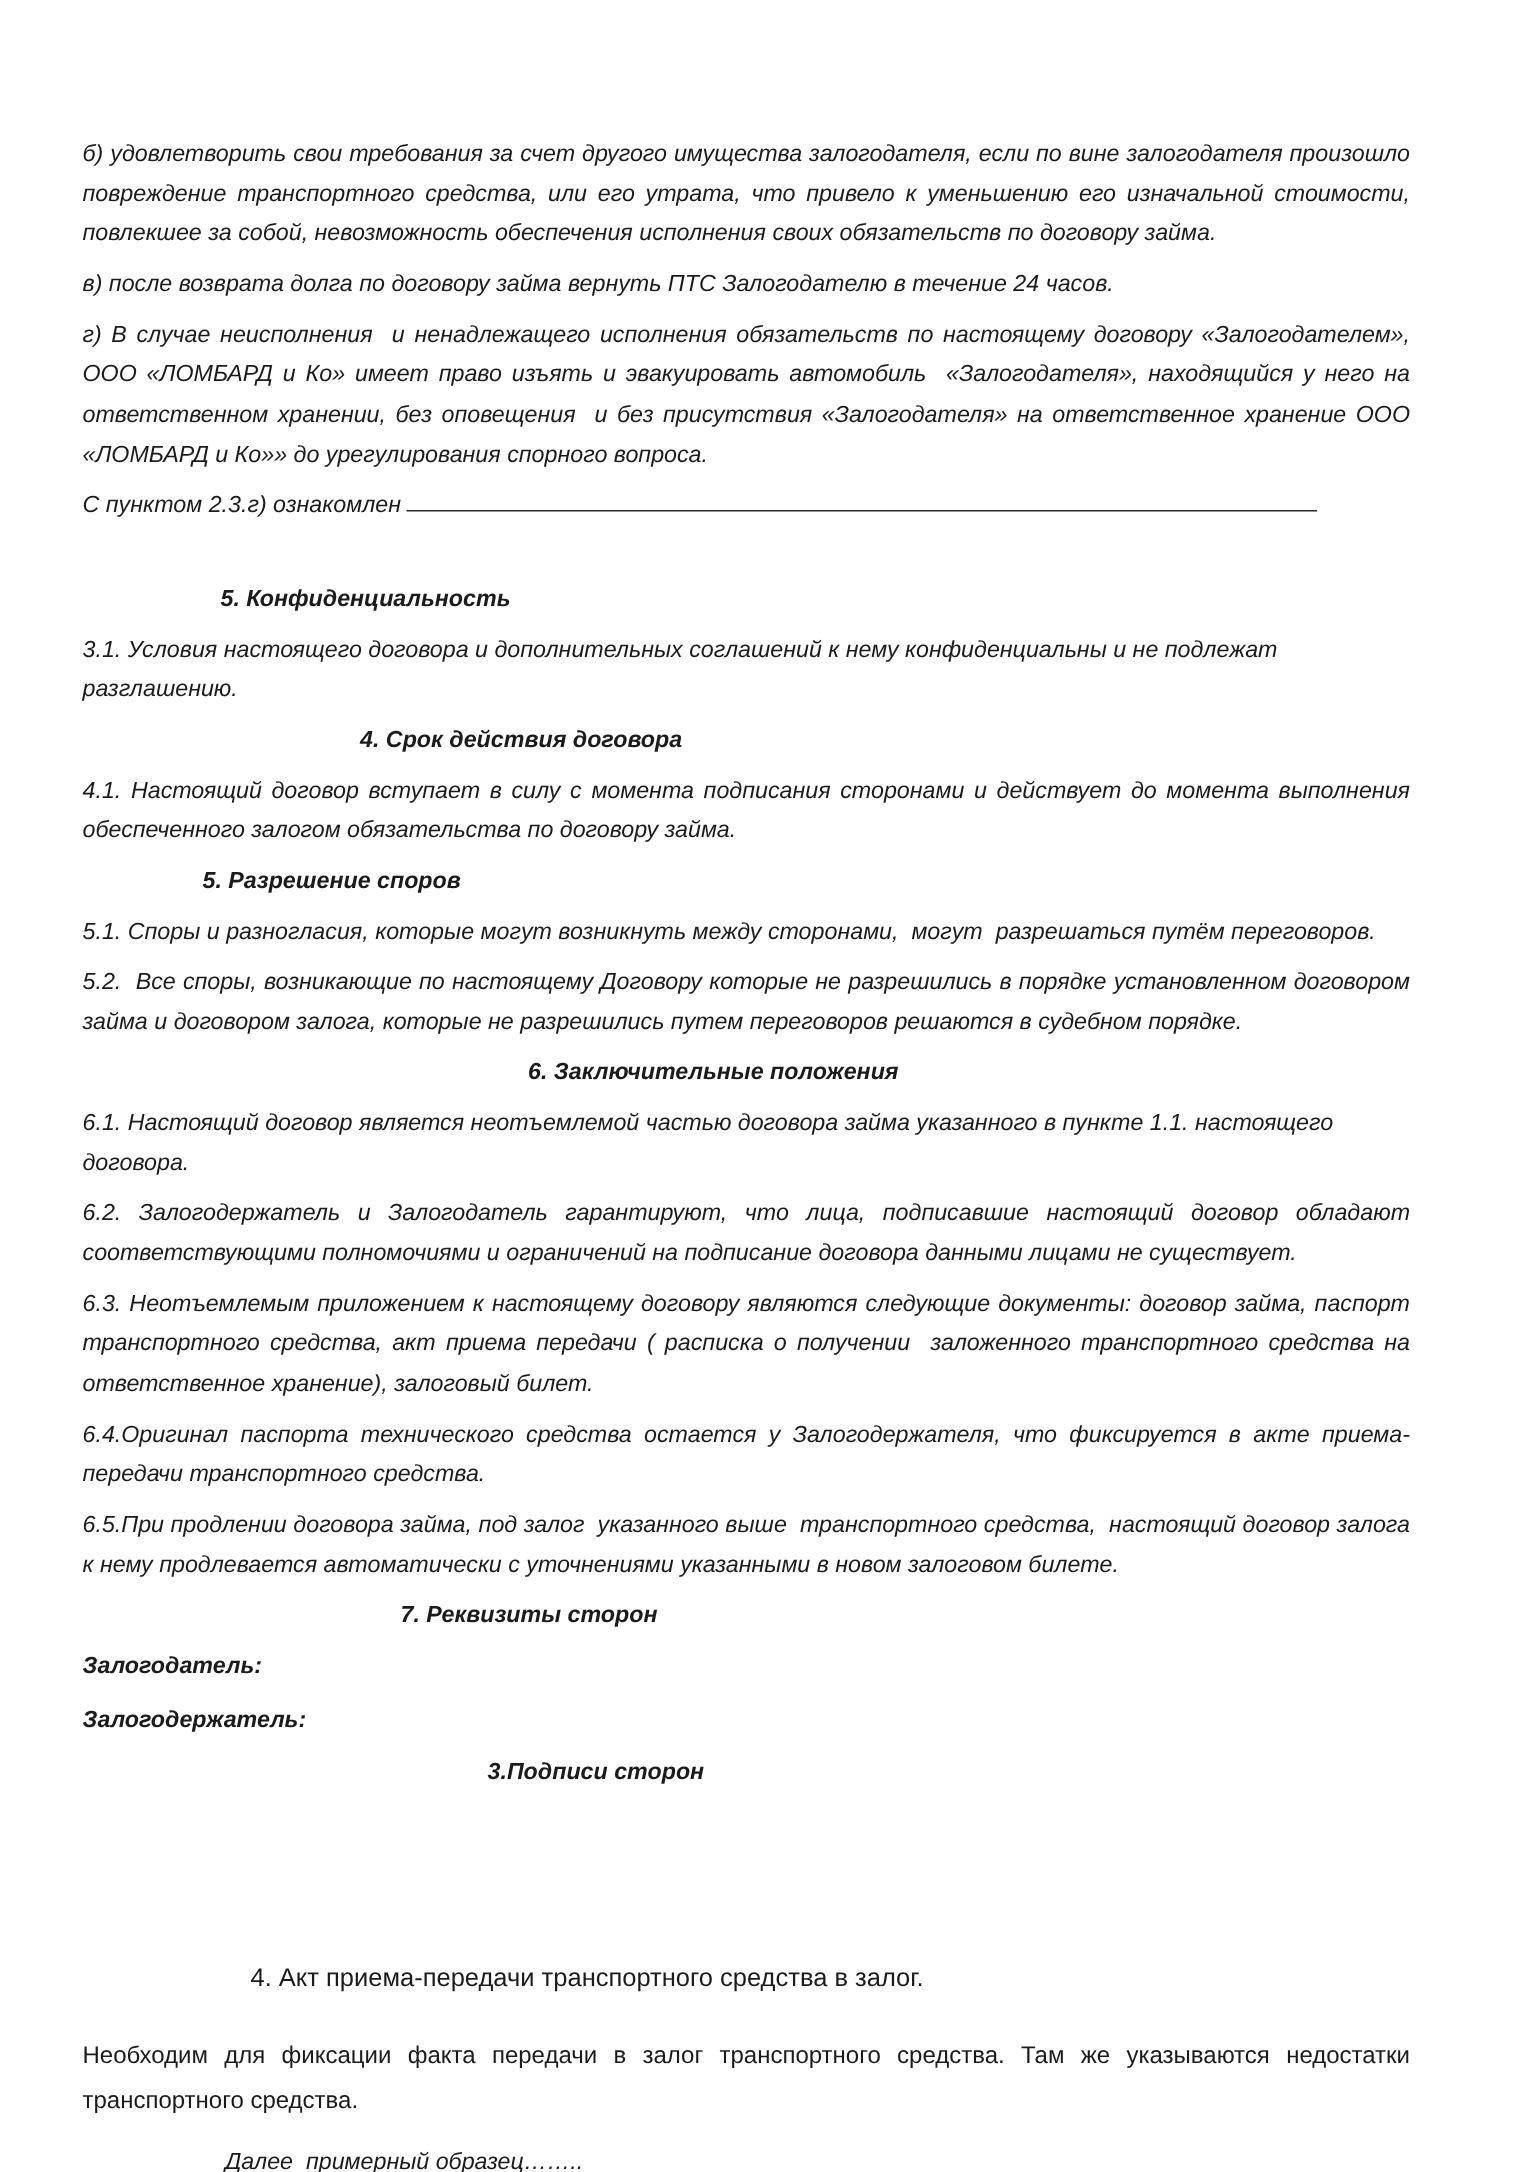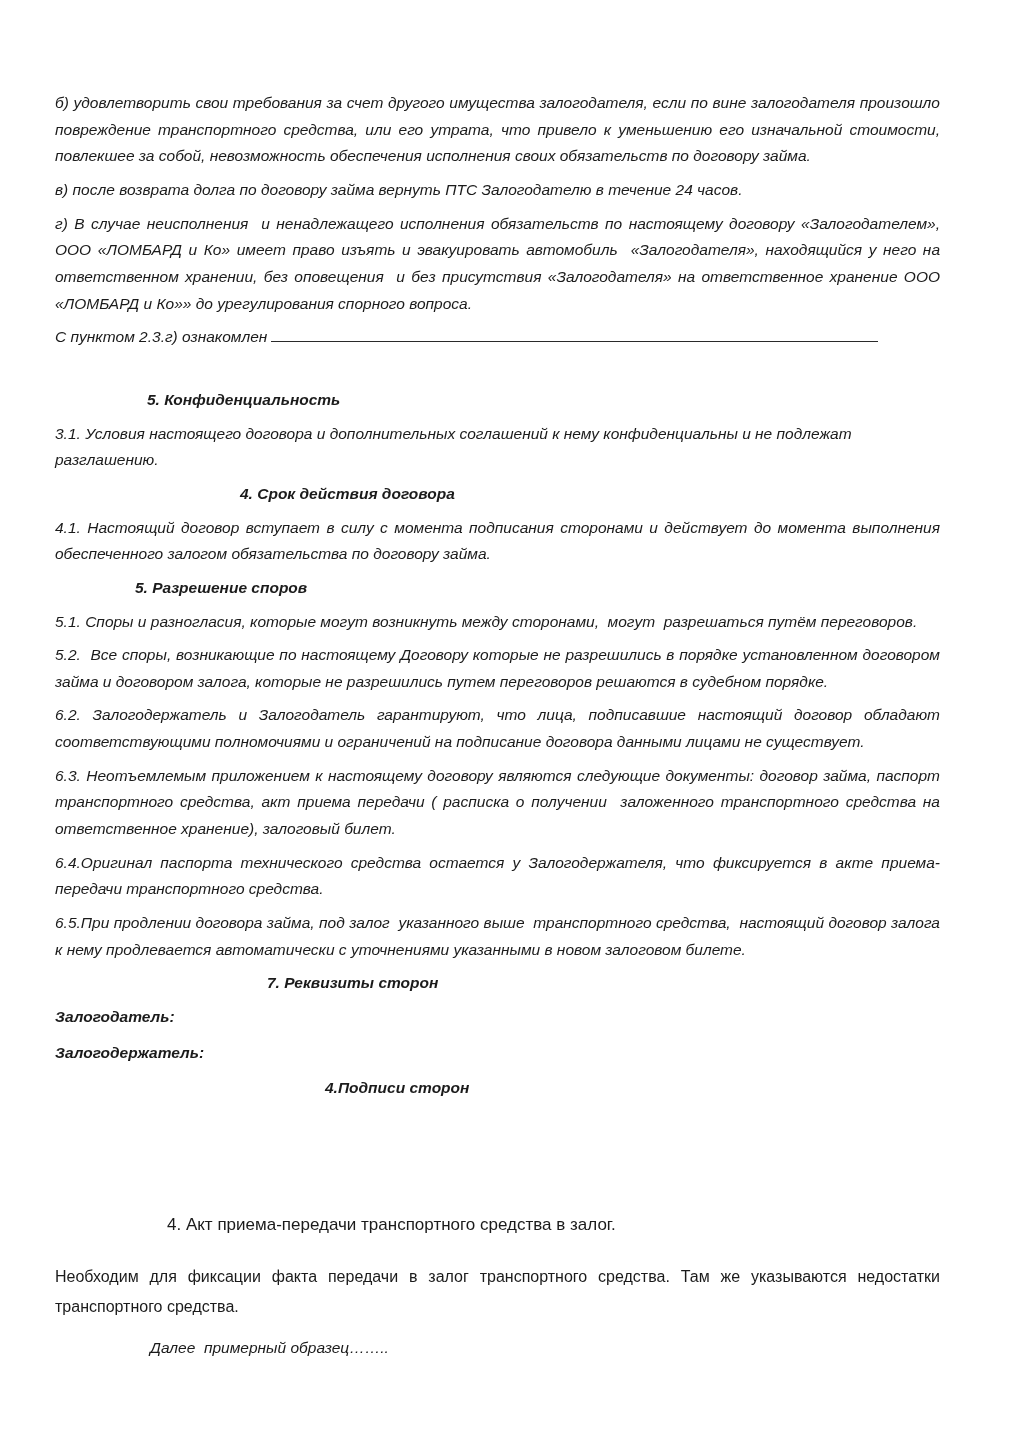--- a/index.html
+++ b/index.html
@@ -95,37 +95,39 @@
   <div class="heading h-sec4">4. Срок действия договора</div>
 
   <p class="para italic justify">4.1. Настоящий договор вступает в силу с момента подписания сторонами и действует до момента выполнения обеспеченного залогом обязательства по договору займа.</p>
 
   <div class="heading h-sec5">5. Разрешение споров</div>
 
   <p class="para italic">5.1. Споры и разногласия, которые могут возникнуть между сторонами,  могут  разрешаться путём переговоров.</p>
 
   <p class="para italic justify">5.2.  Все споры, возникающие по настоящему Договору которые не разрешились в порядке установленном договором займа и договором залога, которые не разрешились путем переговоров решаются в судебном порядке.</p>
 
+  <div class="heading h-sec6">6. Заключительные положения</div>
 
+  <p class="para italic">6.1. Настоящий договор является неотъемлемой частью договора займа указанного в пункте 1.1. настоящего договора.</p>
 
   <p class="para italic justify">6.2. Залогодержатель и Залогодатель гарантируют, что лица, подписавшие настоящий договор обладают соответствующими полномочиями и ограничений на подписание договора данными лицами не существует.</p>
 
   <p class="para italic justify">6.3. Неотъемлемым приложением к настоящему договору являются следующие документы: договор займа, паспорт транспортного средства, акт приема передачи ( расписка о получении  заложенного транспортного средства на ответственное хранение), залоговый билет.</p>
 
   <p class="para italic justify">6.4.Оригинал паспорта технического средства остается у Залогодержателя, что фиксируется в акте приема-передачи транспортного средства.</p>
 
   <p class="para italic justify">6.5.При продлении договора займа, под залог  указанного выше  транспортного средства,  настоящий договор залога к нему продлевается автоматически с уточнениями указанными в новом залоговом билете.</p>
 
   <div class="heading h-sec7">7. Реквизиты сторон</div>
 
   <p class="bold-label">Залогодатель:</p>
 
   <p class="bold-label">Залогодержатель:</p>
 
-  <div class="heading h-sec8">4.Подписи сторон</div>
+  <div class="heading h-sec8">3.Подписи сторон</div>
 
   <div class="act-title">4. Акт приема-передачи транспортного средства в залог.</div>
 
   <p class="act-desc">Необходим для фиксации факта передачи в залог транспортного средства. Там же указываются недостатки транспортного средства.</p>
 
   <p class="act-note">Далее  примерный образец……..</p>
 
 </div>
 
 </body></html>

